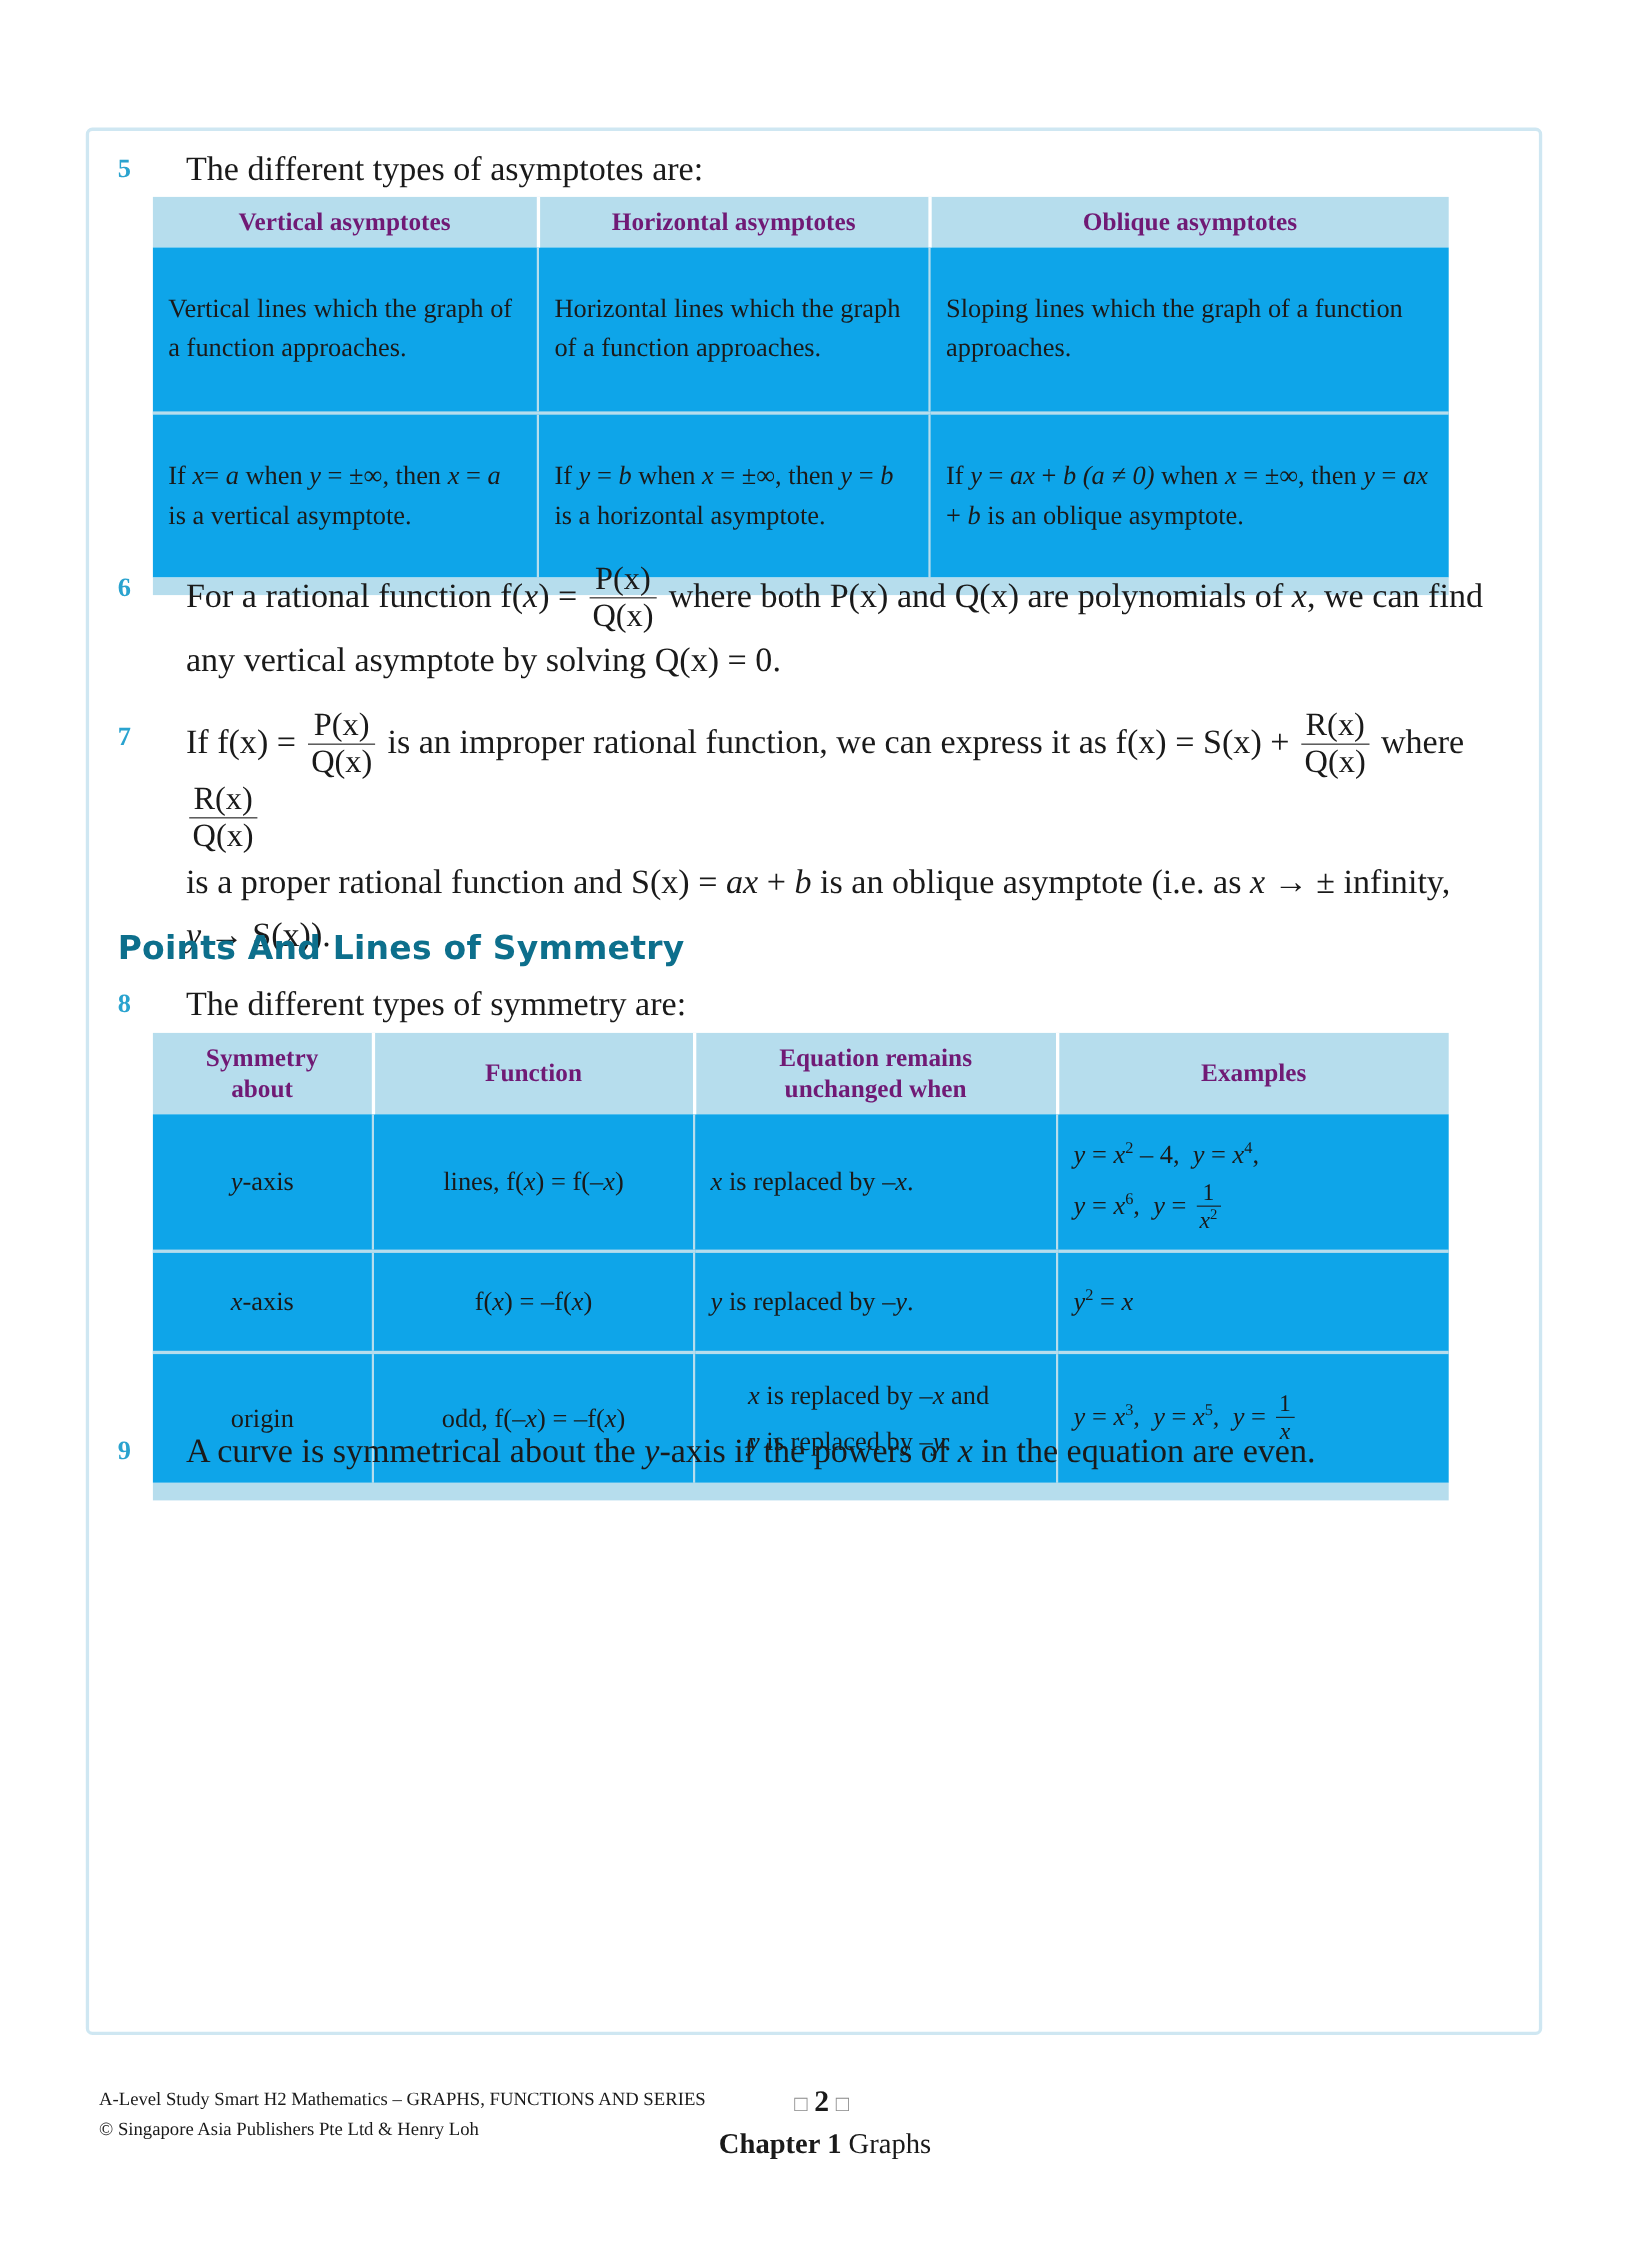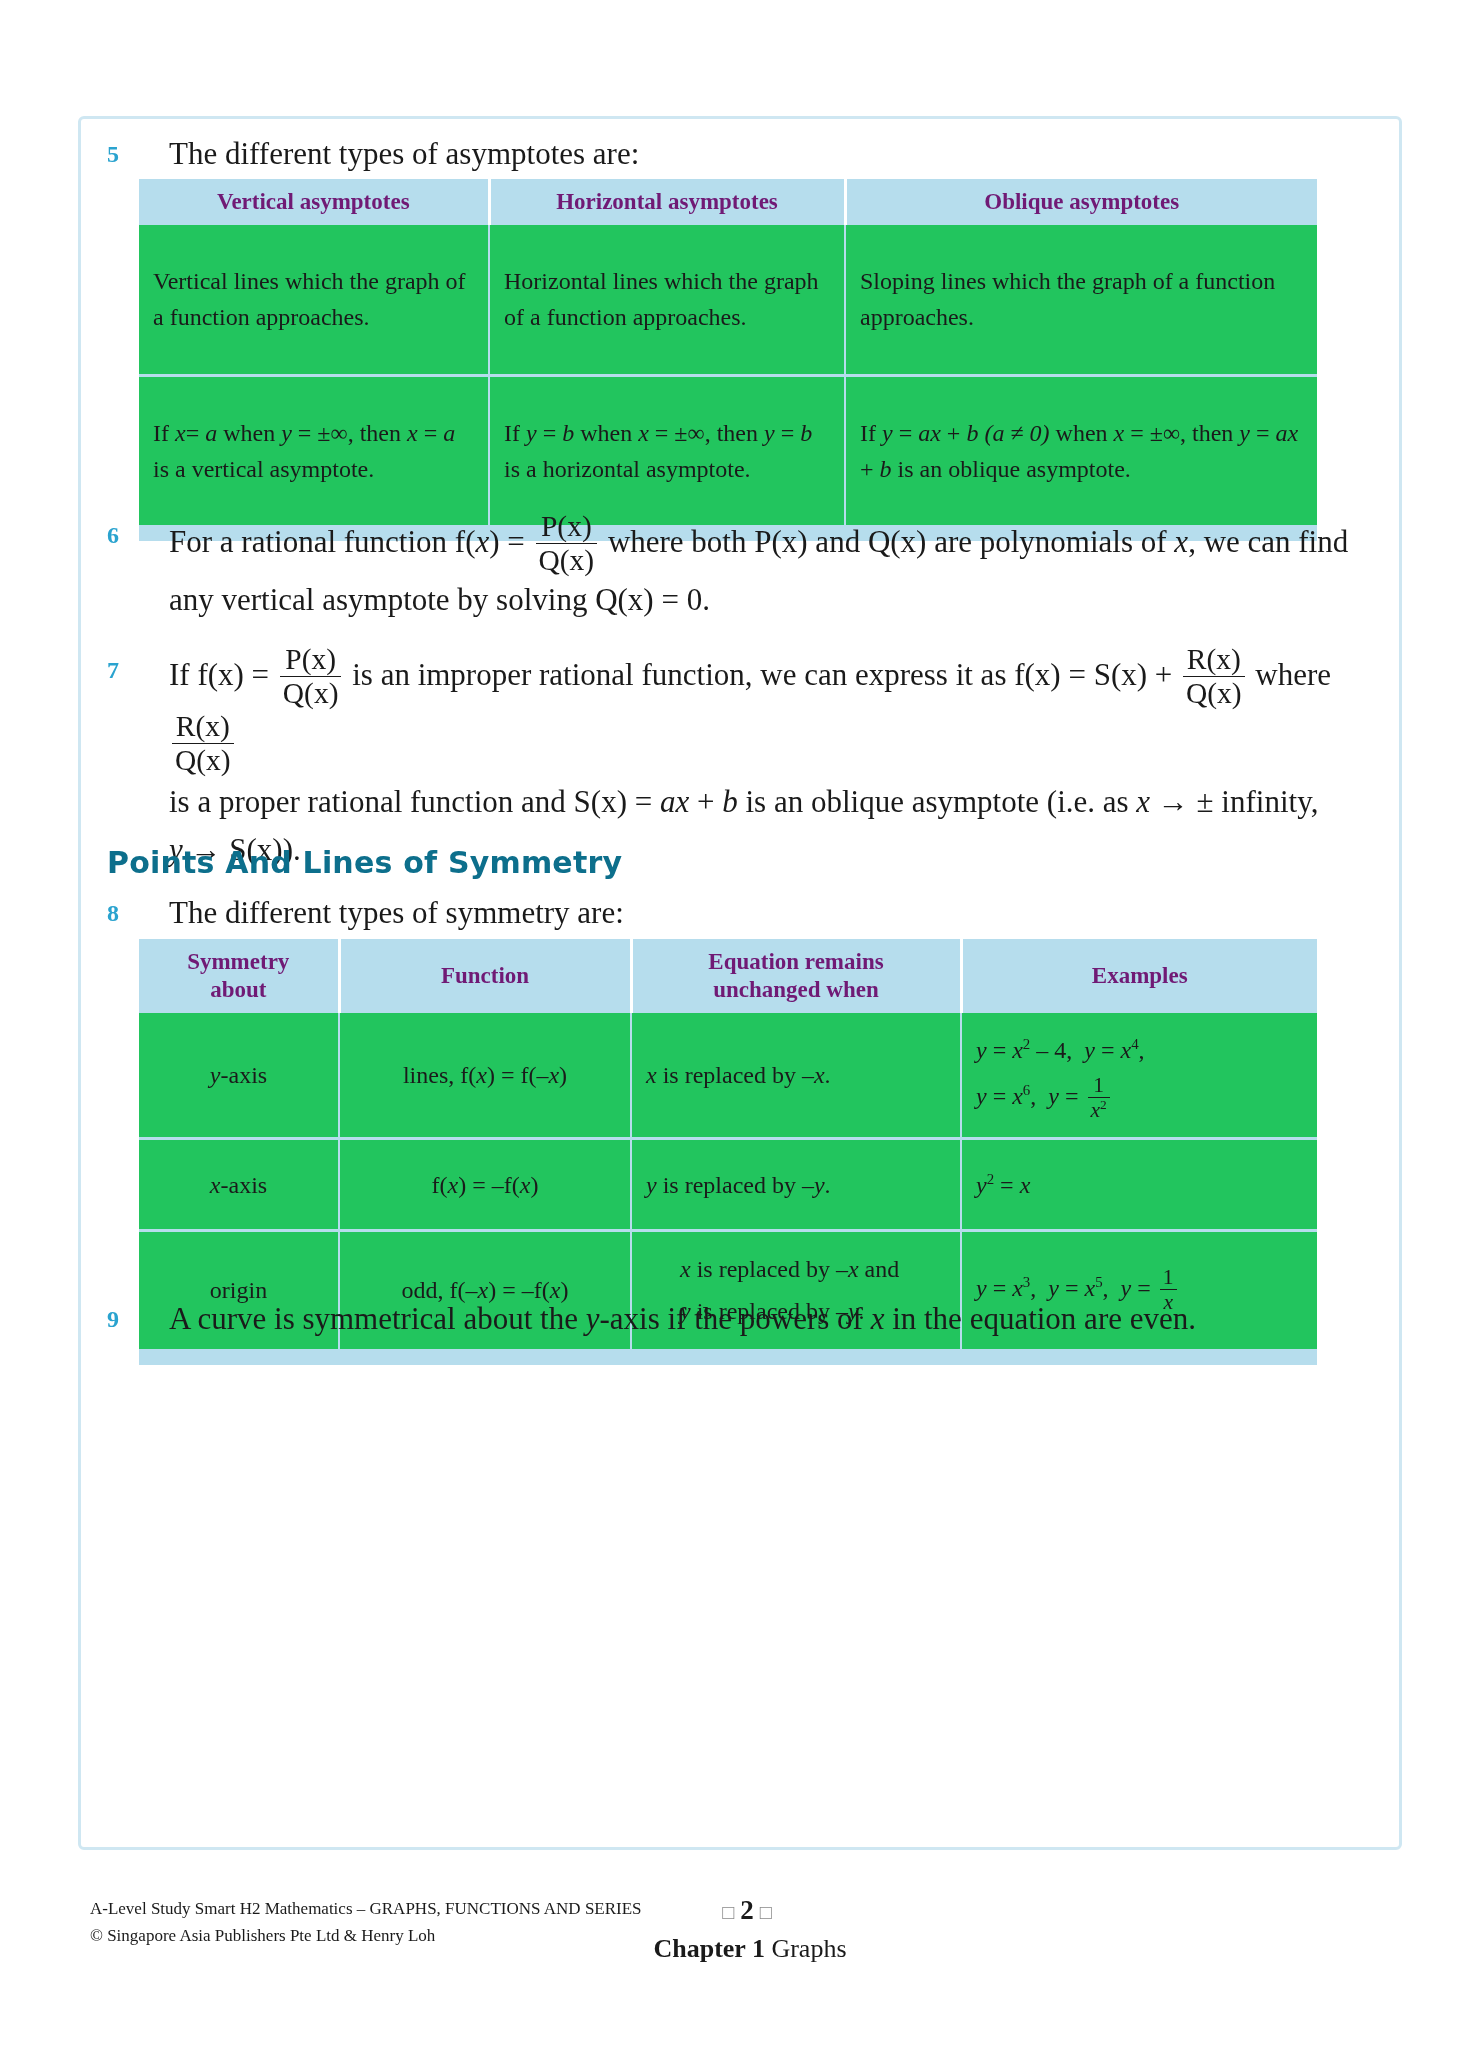--- a/index.html
+++ b/index.html
@@ -75,21 +75,21 @@
     line-height: 28px;
   }
   table.tbl td {
     font-size: 24px;
     line-height: 36px;
     padding: 14px 14px;
     vertical-align: middle;
     border-left: 2px solid #b6dded;
     border-right: 2px solid #b6dded;
     border-top: 3px solid #b6dded;
-    background: #22c55e;
+    background: #0ea5e9;
   }
   table.tbl tr.first-body-row td { border-top: none; }
   table.tbl td.noleft { border-left: none; }
   table.tbl td.noright { border-right: none; }
   table.tbl th.noleft { border-left: none; }
   table.tbl th.noright { border-right: none; }
 
   .tbl-bottom-bar {
     height: 16px;
     background: #b6dded;

